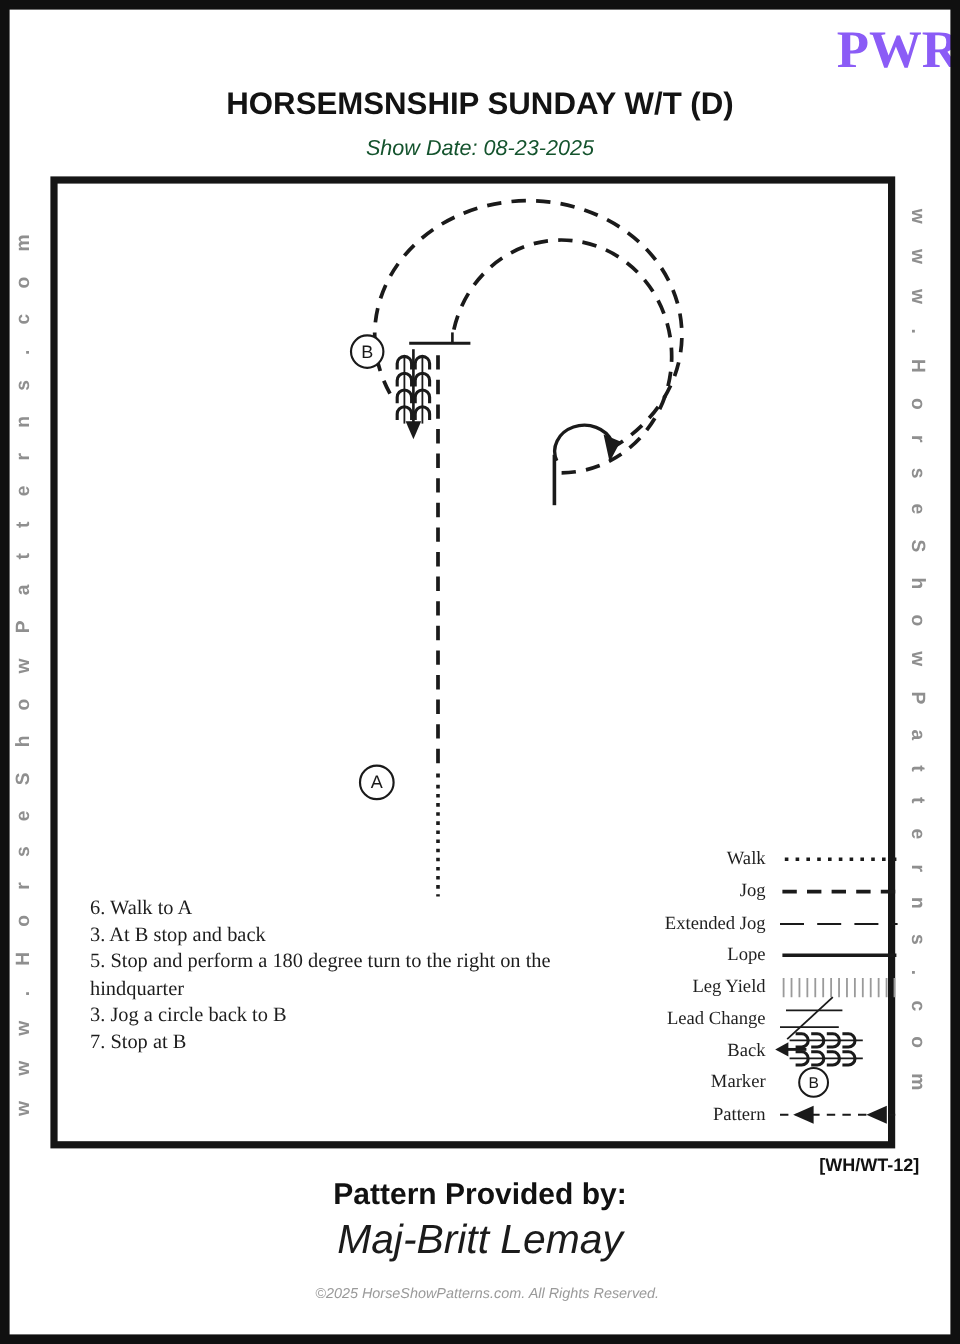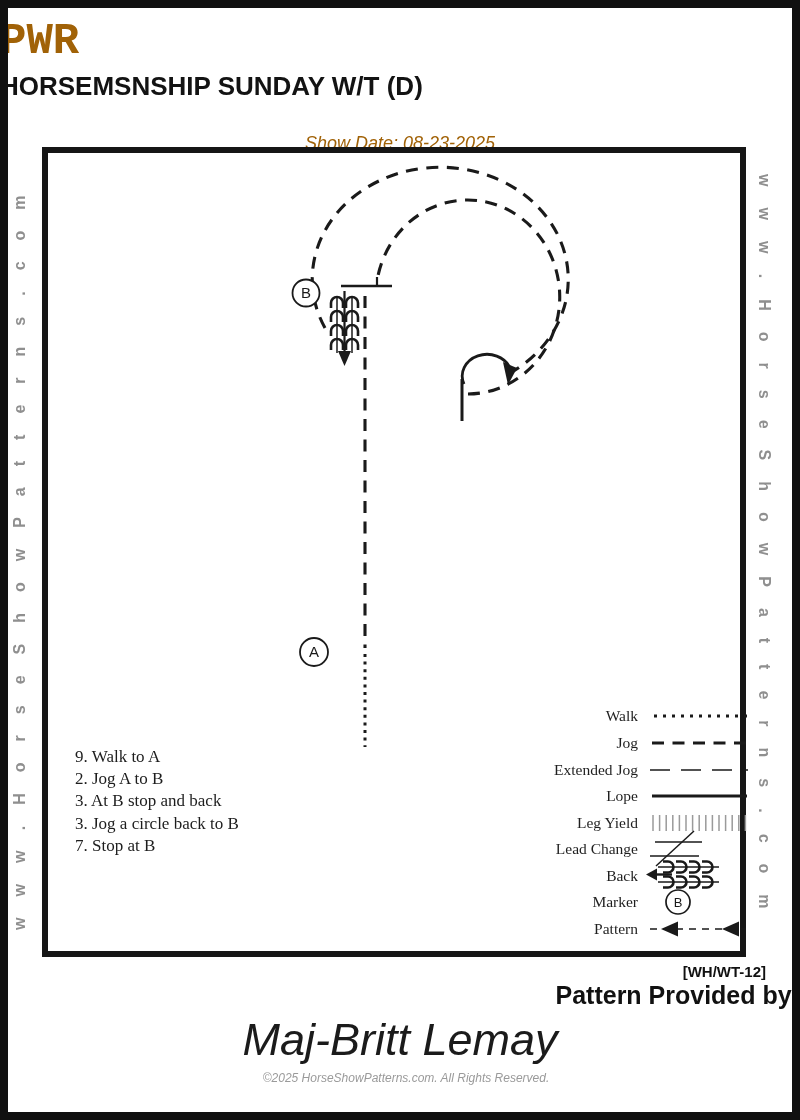--- a/index.html
+++ b/index.html
@@ -2,30 +2,30 @@
 <html><head>
 <meta charset="utf-8">
 <style>
   html,body { margin:0; padding:0; background:#e8e8e8; }
   .page {
     position:relative; width:800px; height:1120px; background:#ffffff;
     font-family:"Liberation Sans", sans-serif; overflow:hidden;
   }
   .frame { position:absolute; inset:0; border:8px solid #101010; pointer-events:none; }
   .title {
-    position:absolute; top:16px; left:0; right:0; text-align:left;
-    font-family:Liberation Mono, monospace; font-weight:bold; font-size:44px; color:#a16207;
+    position:absolute; top:16px; left:0; right:0; text-align:right;
+    font-family:Liberation Serif, serif; font-weight:bold; font-size:44px; color:#8b5cf6;
   }
   .subtitle {
-    position:absolute; top:71px; left:0; right:0; text-align:left;
+    position:absolute; top:71px; left:0; right:0; text-align:center;
     font-weight:bold; font-size:26px; color:#131313; letter-spacing:0px;
   }
   .show-date {
     position:absolute; top:113px; left:0; right:0; text-align:center;
-    font-style:italic; font-size:18px; color:#a16207;margin-top:20px;
+    font-style:italic; font-size:18px; color:#14532d;
   }
   .wm {
     position:absolute; top:150px; height:804px;
     writing-mode:vertical-rl; text-orientation:mixed; text-align:center;
     font-weight:bold; font-size:16px; letter-spacing:21px; color:#8f8f8f; white-space:nowrap;
   }
   .wm-left { left:11px; transform:rotate(180deg); }
   .wm-right { left:755px; }
   .pattern-box {
     position:absolute; left:42px; top:147px; width:704px; height:810px;
@@ -46,26 +46,26 @@
   }
   .legend-label {
     position:absolute; left:482px; width:156px; height:22px; line-height:22px;
     text-align:right; font-size:15.5px; color:#1f1f1f;font-family:Liberation Serif, serif;
   }
   .pattern-code {
     position:absolute; top:963px; right:34px;
     font-weight:bold; font-size:15px; color:#111;padding-left:32px;
   }
   .provided-label {
-    position:absolute; top:981px; left:0; right:0; text-align:right;
+    position:absolute; top:981px; left:0; right:0; text-align:center;
     font-weight:bold; font-size:25px; color:#111;
   }
   .provided-name {
     position:absolute; top:1014px; left:0; right:0; text-align:center;
-    font-style:italic; font-size:45px; color:#1b1b1b;
+    font-style:italic; font-size:34px; color:#1b1b1b;
   }
   .copyright {
     position:absolute; top:1071px; left:0; right:0; text-align:center;
     font-style:italic; font-size:12px; color:#9a9a9a;margin-left:12px;
   }
 </style>
 </head>
 <body>
 
 <div class="page">
@@ -160,23 +160,23 @@
       <text class="marker-letter" x="678" y="907" style="font-size:13px">B</text>
     </g>
     <g>
       <line class="ink" stroke-width="1.6" stroke-dasharray="7 6" x1="650" y1="929" x2="746" y2="929"></line>
       <polygon class="inkfill" points="661,929 678,921.5 678,936.5"></polygon>
       <polygon class="inkfill" points="722,929 739,921.5 739,936.5"></polygon>
     </g>
   </svg>
 
   <div class="instructions">
-    <div>9. Walk to A</div>
-    <div>2. Jog A to B</div>
+    <div>6. Walk to A</div>
     <div>3. At B stop and back</div>
+    <div>5. Stop and perform a 180 degree turn to the right on the hindquarter</div>
     <div>3. Jog a circle back to B</div>
     <div>7. Stop at B</div>
   </div>
 
   <div class="legend-label" style="top:705px">Walk</div>
   <div class="legend-label" style="top:732px">Jog</div>
   <div class="legend-label" style="top:759px">Extended Jog</div>
   <div class="legend-label" style="top:785px">Lope</div>
   <div class="legend-label" style="top:812px">Leg Yield</div>
   <div class="legend-label" style="top:838px">Lead Change</div>

